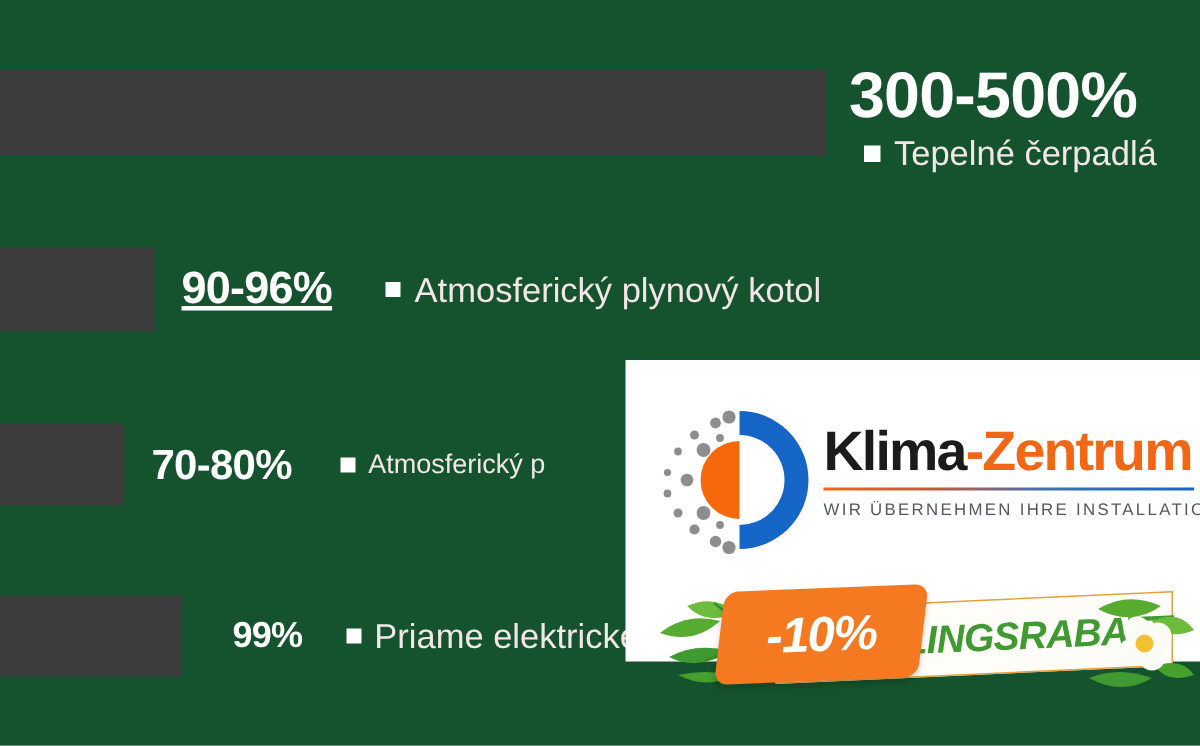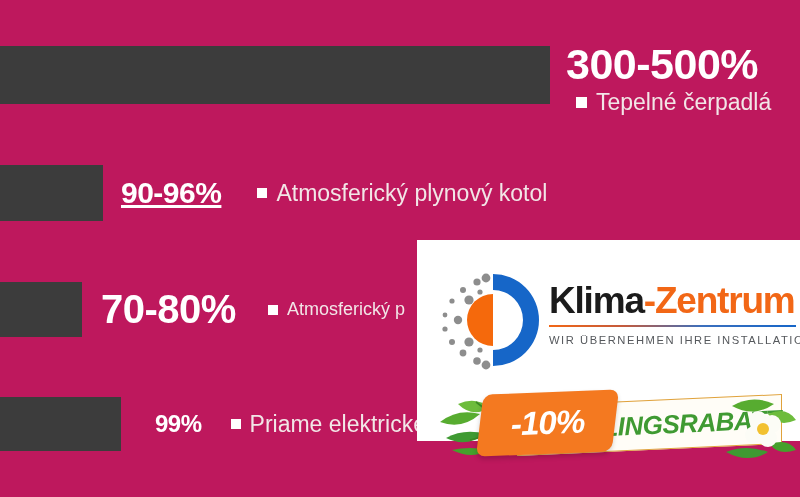--- a/index.html
+++ b/index.html
@@ -4,21 +4,21 @@
 <style>
   * { box-sizing: border-box; margin: 0; padding: 0; }
   html, body {
     width: 800px; height: 497px;
     overflow: hidden;
     font-family: "Liberation Sans", sans-serif;
   }
   #stage {
     position: relative;
     width: 800px; height: 497px;
-    background: #be185d;
+    background: #14532d;
     overflow: hidden;
   }
 
   
   .row {
     position: absolute;
     left: 0;
     display: flex;
     align-items: center;
   }
@@ -66,21 +66,21 @@
   #row2 { top: 165px; height: 56px; }
   #row2 .bar { width: 103px; height: 56px; }
   #row2 .value { font-size: 30px; margin-left: 18px; text-decoration: underline; }
   #row2 .legend { margin-left: 36px; }
   #row2 .legend-swatch { width: 10px; height: 10px; margin-right: 9px; }
   #row2 .legend-label { font-size: 23px; }
 
   
   #row3 { top: 282px; height: 55px; }
   #row3 .bar { width: 82px; height: 55px; }
-  #row3 .value { font-size: 40px; margin-left: 19px; text-align: right; }
+  #row3 .value { font-size: 28px; margin-left: 19px; text-align: right; }
   #row3 .legend { margin-left: 32px; }
   #row3 .legend-swatch { width: 10px; height: 10px; margin-right: 9px; }
   #row3 .legend-label { font-size: 18px; }
 
   
   #row4 { top: 397px; height: 54px; }
   #row4 .bar { width: 121px; height: 54px; }
   #row4 .value { font-size: 24px; margin-left: 34px; }
   #row4 .legend { margin-left: 29px; }
   #row4 .legend-swatch { width: 10px; height: 10px; margin-right: 9px; }

